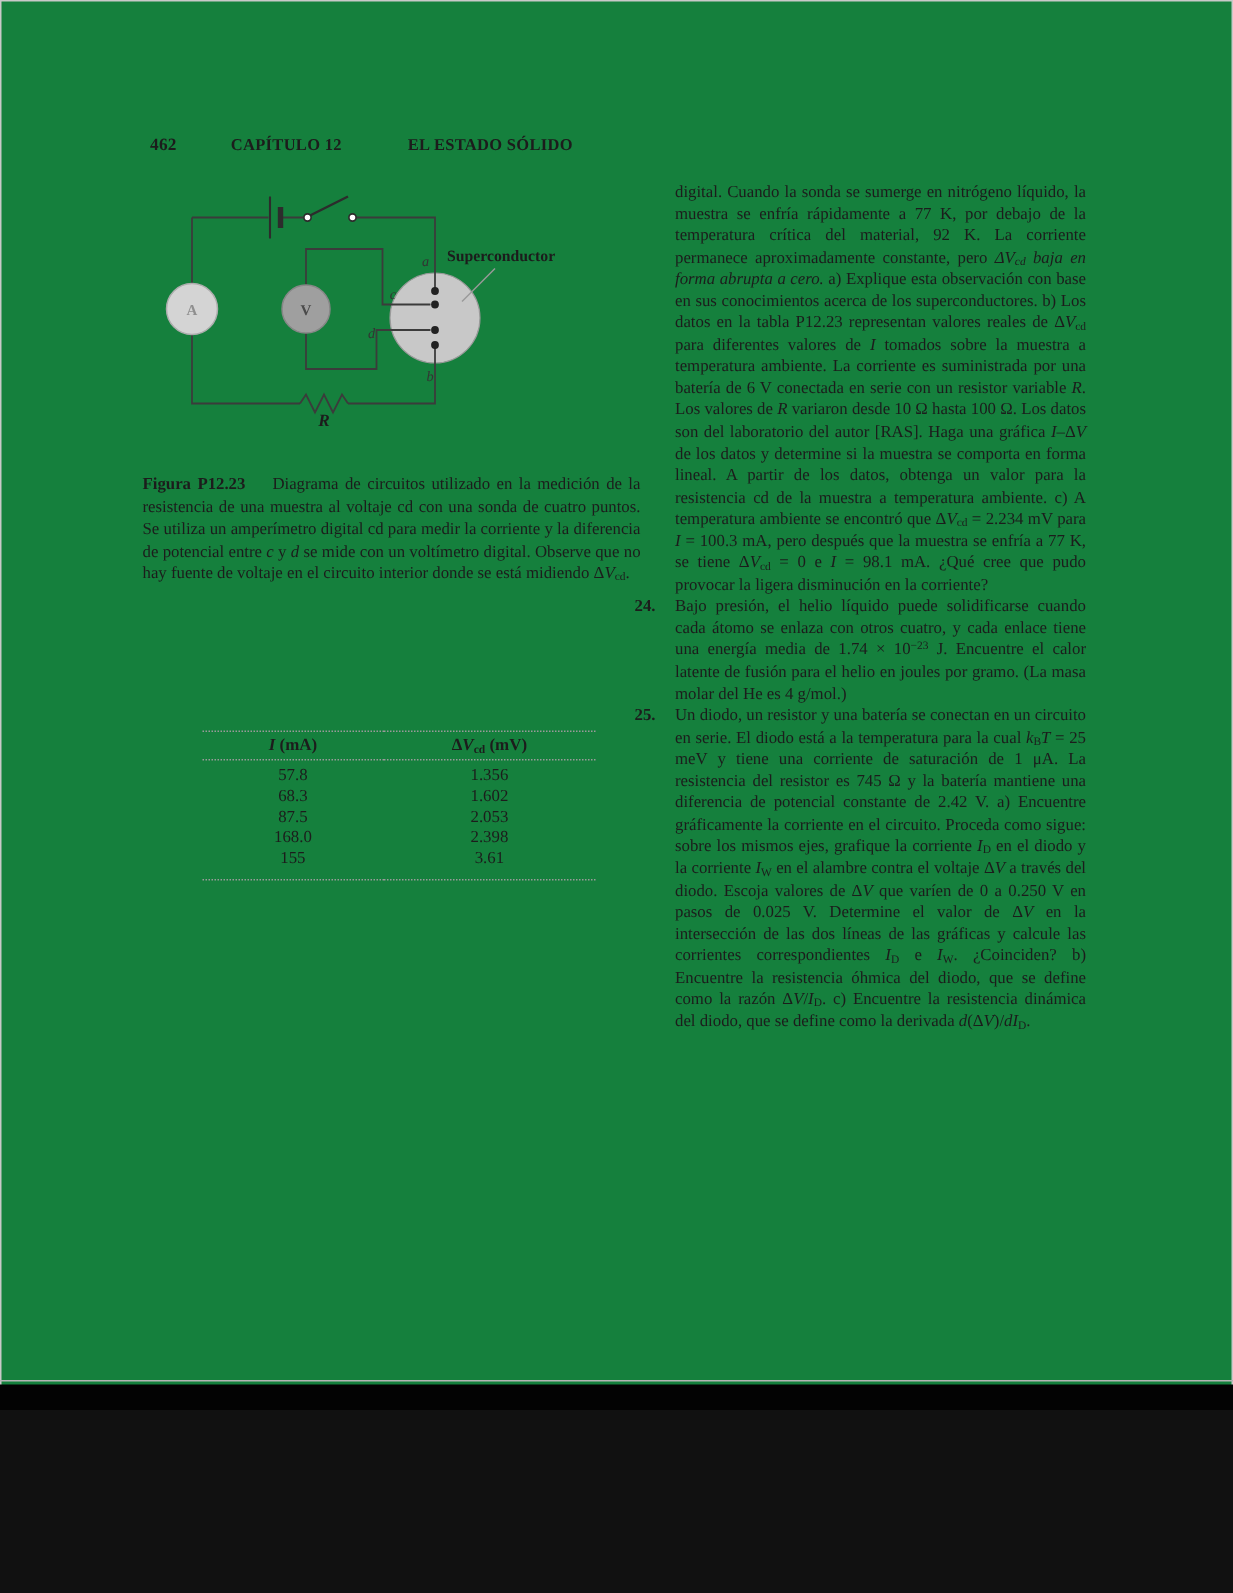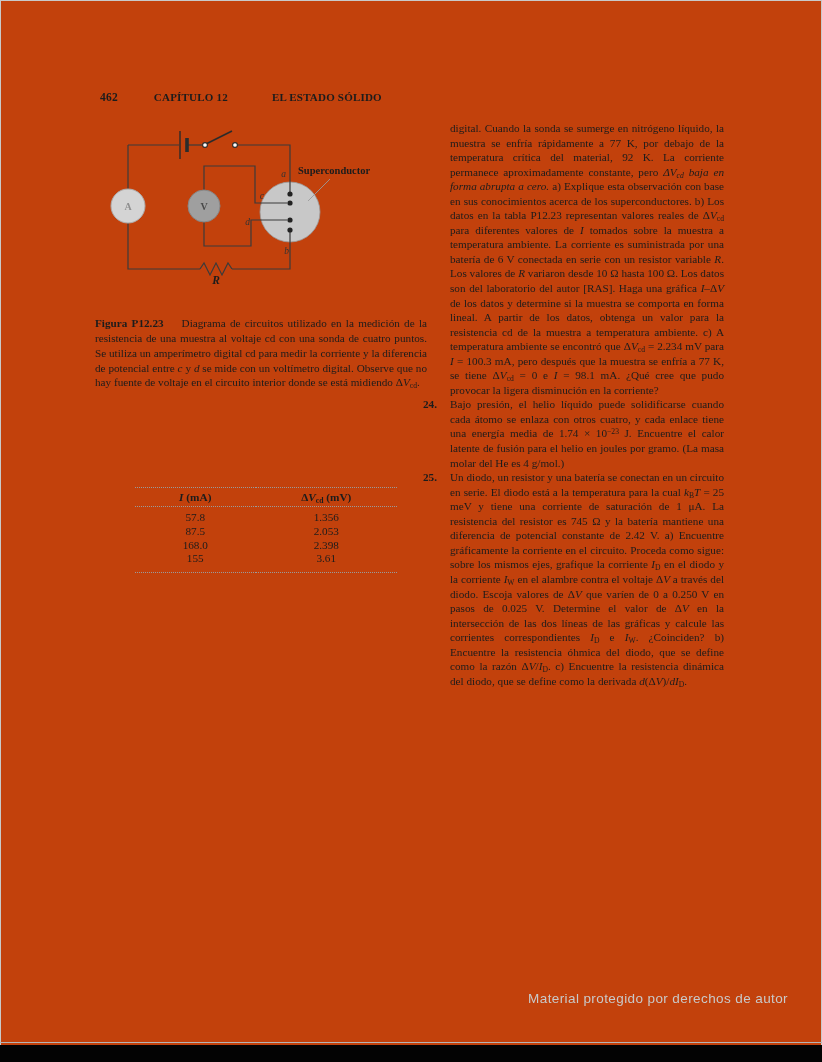--- a/index.html
+++ b/index.html
@@ -1,17 +1,17 @@
 <!DOCTYPE html>
 <html lang="es"><head>
 <meta charset="utf-8">
 <style>
   html,body { margin:0; padding:0; background:#111; }
   .page {
-    position:relative; width:822px; height:1062px; background:#c2410c;
+    position:relative; width:822px; height:940px; background:#15803d;
     font-family:"Liberation Serif", serif; color:#1c1c1c; overflow:hidden;
     box-shadow: inset 0 0 0 1px #c9c9c9;
   }
   .bottom-bar { position:absolute; left:0; right:0; bottom:0; height:17px; background:#030303; }
   .bottom-rule { position:absolute; left:0; right:0; bottom:19px; height:1px; background:#b5b5b5; }
 
   
   .hdr { position:absolute; top:91px; left:100px; font-weight:bold; font-size:11.5px; letter-spacing:.2px; white-space:nowrap; }
   .hdr .pg { margin-right:36px; }
   .hdr .chap { margin-right:44px; font-size:11px; }
@@ -128,20 +128,24 @@
           <th><i>I</i> (mA)</th>
           <th>Δ<i>V</i><sub>cd</sub> (mV)</th>
         </tr>
       </thead>
       <tbody>
         <tr>
             <td>57.8</td>
             <td>1.356</td>
           </tr>
         <tr>
+            <td>68.3</td>
+            <td>1.602</td>
+          </tr>
+        <tr>
             <td>87.5</td>
             <td>2.053</td>
           </tr>
         <tr>
             <td>168.0</td>
             <td>2.398</td>
           </tr>
         <tr>
             <td>155</td>
             <td>3.61</td>

